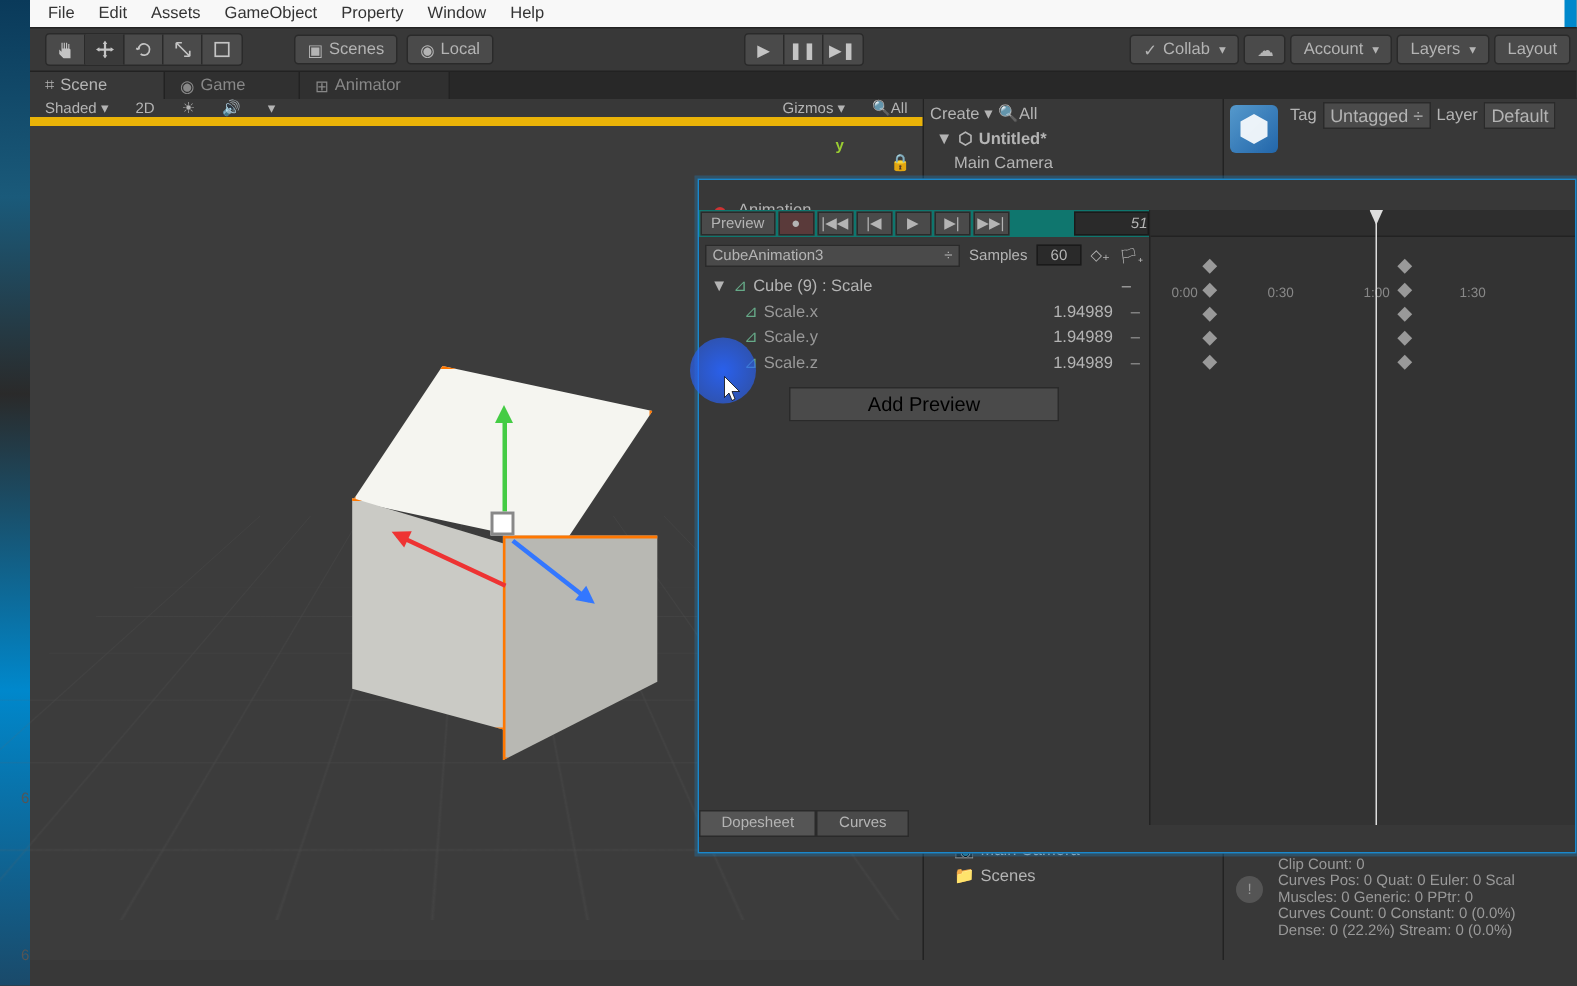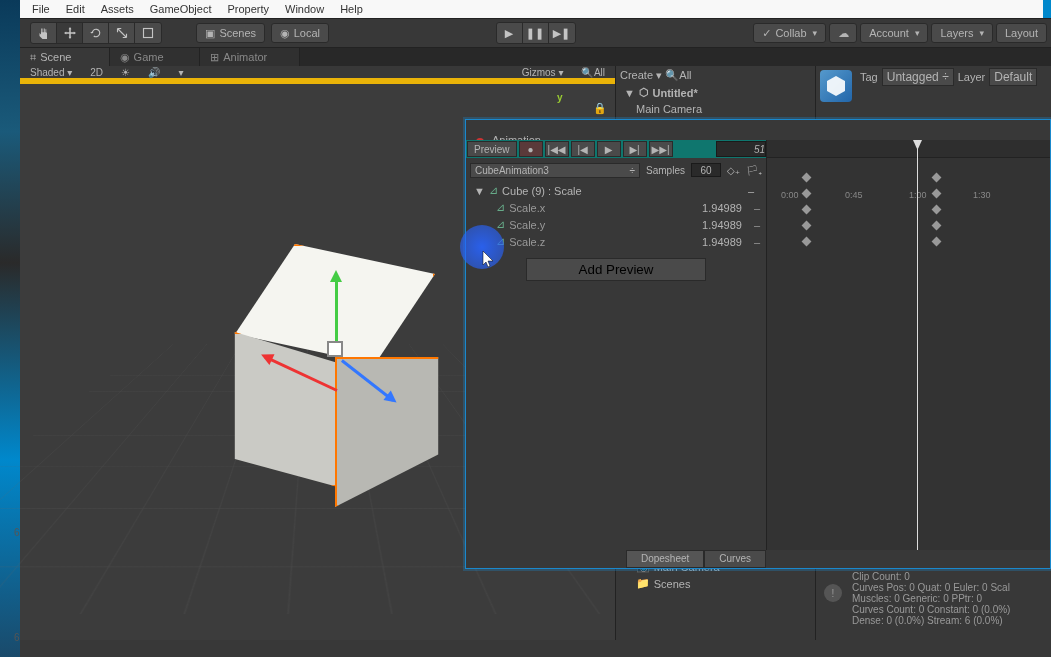--- a/index.html
+++ b/index.html
@@ -96,21 +96,21 @@
 .add-prop-btn { margin: 8px auto; width: 180px; text-align: center; padding: 3px; background: #4a4a4a; border: 1px solid #2a2a2a; cursor: pointer; display: block; }
 
 .anim-timeline { position: absolute; top: 20px; left: 300px; right: 0; bottom: 18px; background: #333; border-left: 1px solid #222; }
 .timeline-ruler { height: 18px; background: #2e2e2e; position: relative; border-bottom: 1px solid #222; }
 .ruler-mark { position: absolute; top: 2px; font-size: 9px; color: #888; margin-top: 48px; }
 .keyframe-area { position: relative; height: 100%; }
 .keyframe { position: absolute; width: 7px; height: 7px; background: #999; transform: rotate(45deg); }
 .playhead { position: absolute; top: 0; bottom: 0; width: 1px; background: #ddd; }
 .playhead::before { content:''; position: absolute; top: 0; left: -4px; width: 9px; height: 10px; background: #ddd; clip-path: polygon(0 0, 100% 0, 50% 100%); }
 
-.anim-bottom-tabs { position: absolute; bottom: 0; left: 0; width: 300px; height: 18px; display: flex; justify-content: flex-end; }
+.anim-bottom-tabs { position: absolute; bottom: 10px; left: 0; width: 300px; height: 18px; display: flex; }
 .anim-bottom-tab { padding: 2px 14px; background: #4a4a4a; border: 1px solid #2a2a2a; font-size: 10px; cursor: pointer; }
 .anim-bottom-tab.active { background: #555; }
 
 .cursor-highlight { position: absolute; left: 460px; top: 225px; width: 44px; height: 44px; border-radius: 50%; background: radial-gradient(circle, rgba(40,100,255,0.9), rgba(40,100,255,0.5)); z-index: 20; }
 .cursor-arrow { position: absolute; left: 482px; top: 250px; z-index: 21; font-size: 14px; color: #fff; }
 
 .hier-bottom { position: absolute; bottom: 48px; left: 0; right: 0; }
 .hier-bottom-item { padding: 2px 4px 2px 20px; display: flex; align-items: center; gap: 4px; }
 
 svg.icon { width: 12px; height: 12px; }
@@ -300,21 +300,21 @@
     </div>
   </div>
 
   <div class="inspector-bottom">
     <div class="inspector-bottom-icon">!</div>
     <div class="inspector-stats">
       <div>Clip Count: 0</div>
       <div>Curves Pos: 0 Quat: 0 Euler: 0 Scal</div>
       <div>Muscles: 0 Generic: 0 PPtr: 0</div>
       <div>Curves Count: 0 Constant: 0 (0.0%)</div>
-      <div>Dense: 0 (0.0%) Stream: 6 (0.0%)</div>
+      <div>Dense: 0 (22.2%) Stream: 0 (0.0%)</div>
     </div>
   </div>
 </div>
 
 <div class="animation-window">
   <div class="anim-tab">
     <span class="rec-dot"></span>
     <span>Animation</span>
   </div>
 
@@ -362,21 +362,21 @@
       <span>Scale.z</span>
       <span class="anim-prop-value">1.94989</span>
       <span>–</span>
     </div>
     <button class="add-prop-btn">Add Preview</button>
   </div>
 
   <div class="anim-timeline">
     <div class="timeline-ruler">
       <span class="ruler-mark" style="left:14px">0:00</span>
-      <span class="ruler-mark" style="left:78px">0:45</span>
+      <span class="ruler-mark" style="left:78px">0:30</span>
       <span class="ruler-mark" style="left:142px">1:00</span>
       <span class="ruler-mark" style="left:206px">1:30</span>
     </div>
     <div class="keyframe-area">
       <div class="keyframe" style="left:36px; top:16px"></div>
       <div class="keyframe" style="left:166px; top:16px"></div>
       <div class="keyframe" style="left:36px; top:32px"></div>
       <div class="keyframe" style="left:166px; top:32px"></div>
       <div class="keyframe" style="left:36px; top:48px"></div>
       <div class="keyframe" style="left:166px; top:48px"></div>

